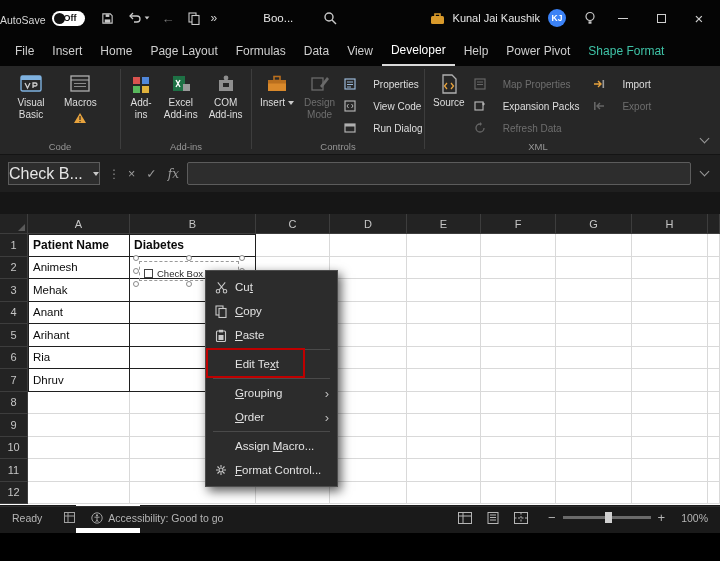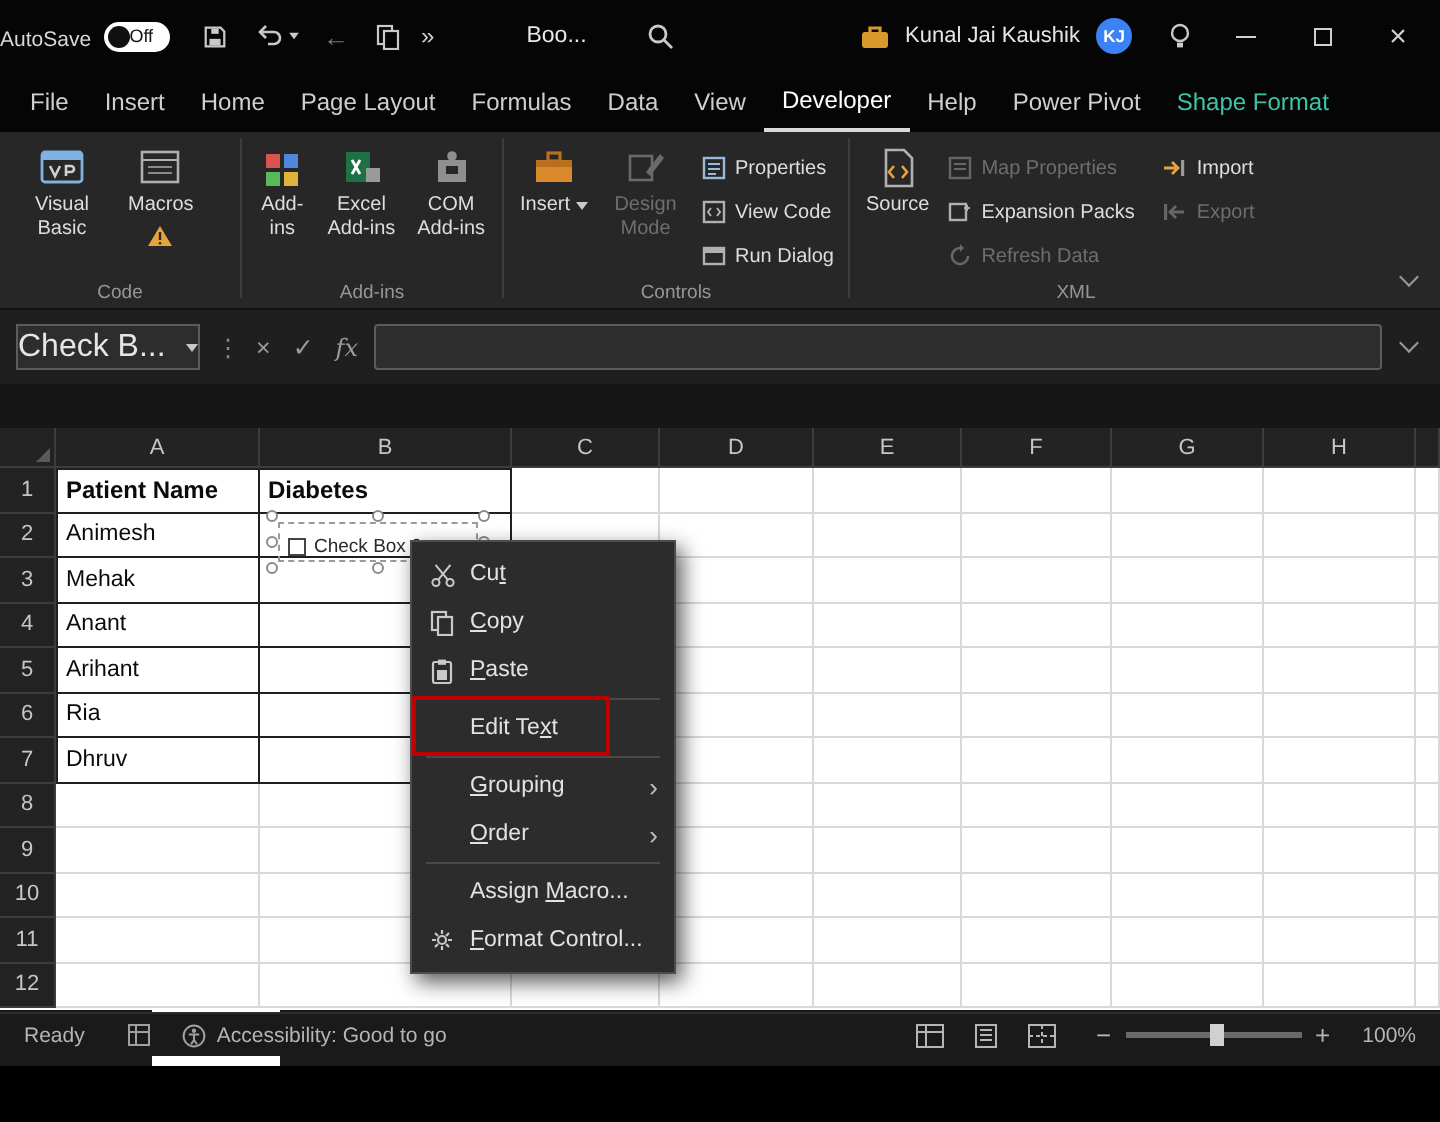--- a/index.html
+++ b/index.html
@@ -7,21 +7,21 @@
     font-family:"Liberation Sans",sans-serif;color:#e4e4e4;position:relative}
   svg{display:block}
   u{text-underline-offset:1px}
 
   
   #titlebar{position:absolute;top:0;left:0;width:720px;height:36px;background:#050505;
     display:flex;align-items:center;font-size:10.5px}
   #autosave{display:flex;align-items:flex-end;gap:6px;color:#d8d8d8}
   .toggle{width:33px;height:15px;background:#fff;border-radius:8px;position:relative}
   .toggle .knob{position:absolute;left:2px;top:2px;width:11px;height:11px;border-radius:50%;background:#111}
-  .toggle .tlabel{position:absolute;right:8px;top:2px;font-size:9px;font-weight:normal;color:#111}
+  .toggle .tlabel{position:absolute;right:8px;top:2px;font-size:9px;font-weight:bold;color:#111}
   .qat{margin-left:15px;display:flex;align-items:center}
   .ttxt{color:#cfcfcf}
   #wbname{margin-left:46px;font-size:11.5px;color:#e8e8e8}
   .avatar{width:18px;height:18px;border-radius:50%;background:#3b82f6;color:#fff;font-size:8.5px;
     font-weight:bold;display:flex;align-items:center;justify-content:center}
   .winbtn{width:30px;display:flex;justify-content:center;align-items:center;color:#cfcfcf}
   .minbar{width:10px;height:1px;background:#cfcfcf}
   .maxbox{width:9px;height:9px;border:1px solid #cfcfcf}
 
   
@@ -35,21 +35,21 @@
   #ribbon{position:absolute;top:66px;left:0;width:720px;height:89px;background:#272727;
     border-bottom:1px solid #141414;display:flex}
   .rgroup{position:relative;height:100%;display:flex;align-items:flex-start;padding:5px 4px 14px 4px;gap:2px}
   .glabel{position:absolute;bottom:2px;left:0;right:0;text-align:center;font-size:9.5px;color:#969696}
   .gdiv{width:1px;height:80px;background:#3d3d3d;margin-top:3px}
   .bigbtn{display:flex;flex-direction:column;align-items:center;gap:3px;padding:3px 4px;
     font-size:10px;color:#dedede;text-align:center;line-height:1.15}
   .bigbtn .blabel{max-width:46px}
   .narrow .blabel{max-width:32px}
   .minicol{display:flex;flex-direction:column;gap:2px;padding-top:3px}
-  .smallbtn{display:flex;align-items:center;gap:5px;font-size:10px;color:#dedede;height:20px;padding:0 3px;white-space:nowrap}
+  .smallbtn{display:flex;align-items:center;gap:17px;font-size:10px;color:#dedede;height:20px;padding:0 3px;white-space:nowrap}
   .disabled{color:#6e6e6e}
   .tri{width:0;height:0;border-left:3.5px solid transparent;border-right:3.5px solid transparent;border-top:4.5px solid #c9c9c9;display:inline-block}
   .chevd{width:7px;height:7px;border-right:1.5px solid #9a9a9a;border-bottom:1.5px solid #9a9a9a;transform:rotate(45deg);display:inline-block}
 
   
   #formulabar{position:absolute;top:155px;left:0;width:720px;height:37px;background:#1f1f1f;
     display:flex;align-items:center;padding:0 8px;gap:8px}
   #namebox{width:92px;height:23px;background:#2d2d2d;border:1px solid #5c5c5c;display:flex;
     align-items:center;justify-content:space-between;font-size:16px;color:#e6e6e6;padding:0 0}
   .fxgroup{display:flex;align-items:center;gap:11px;color:#9c9c9c;font-size:12.5px}

